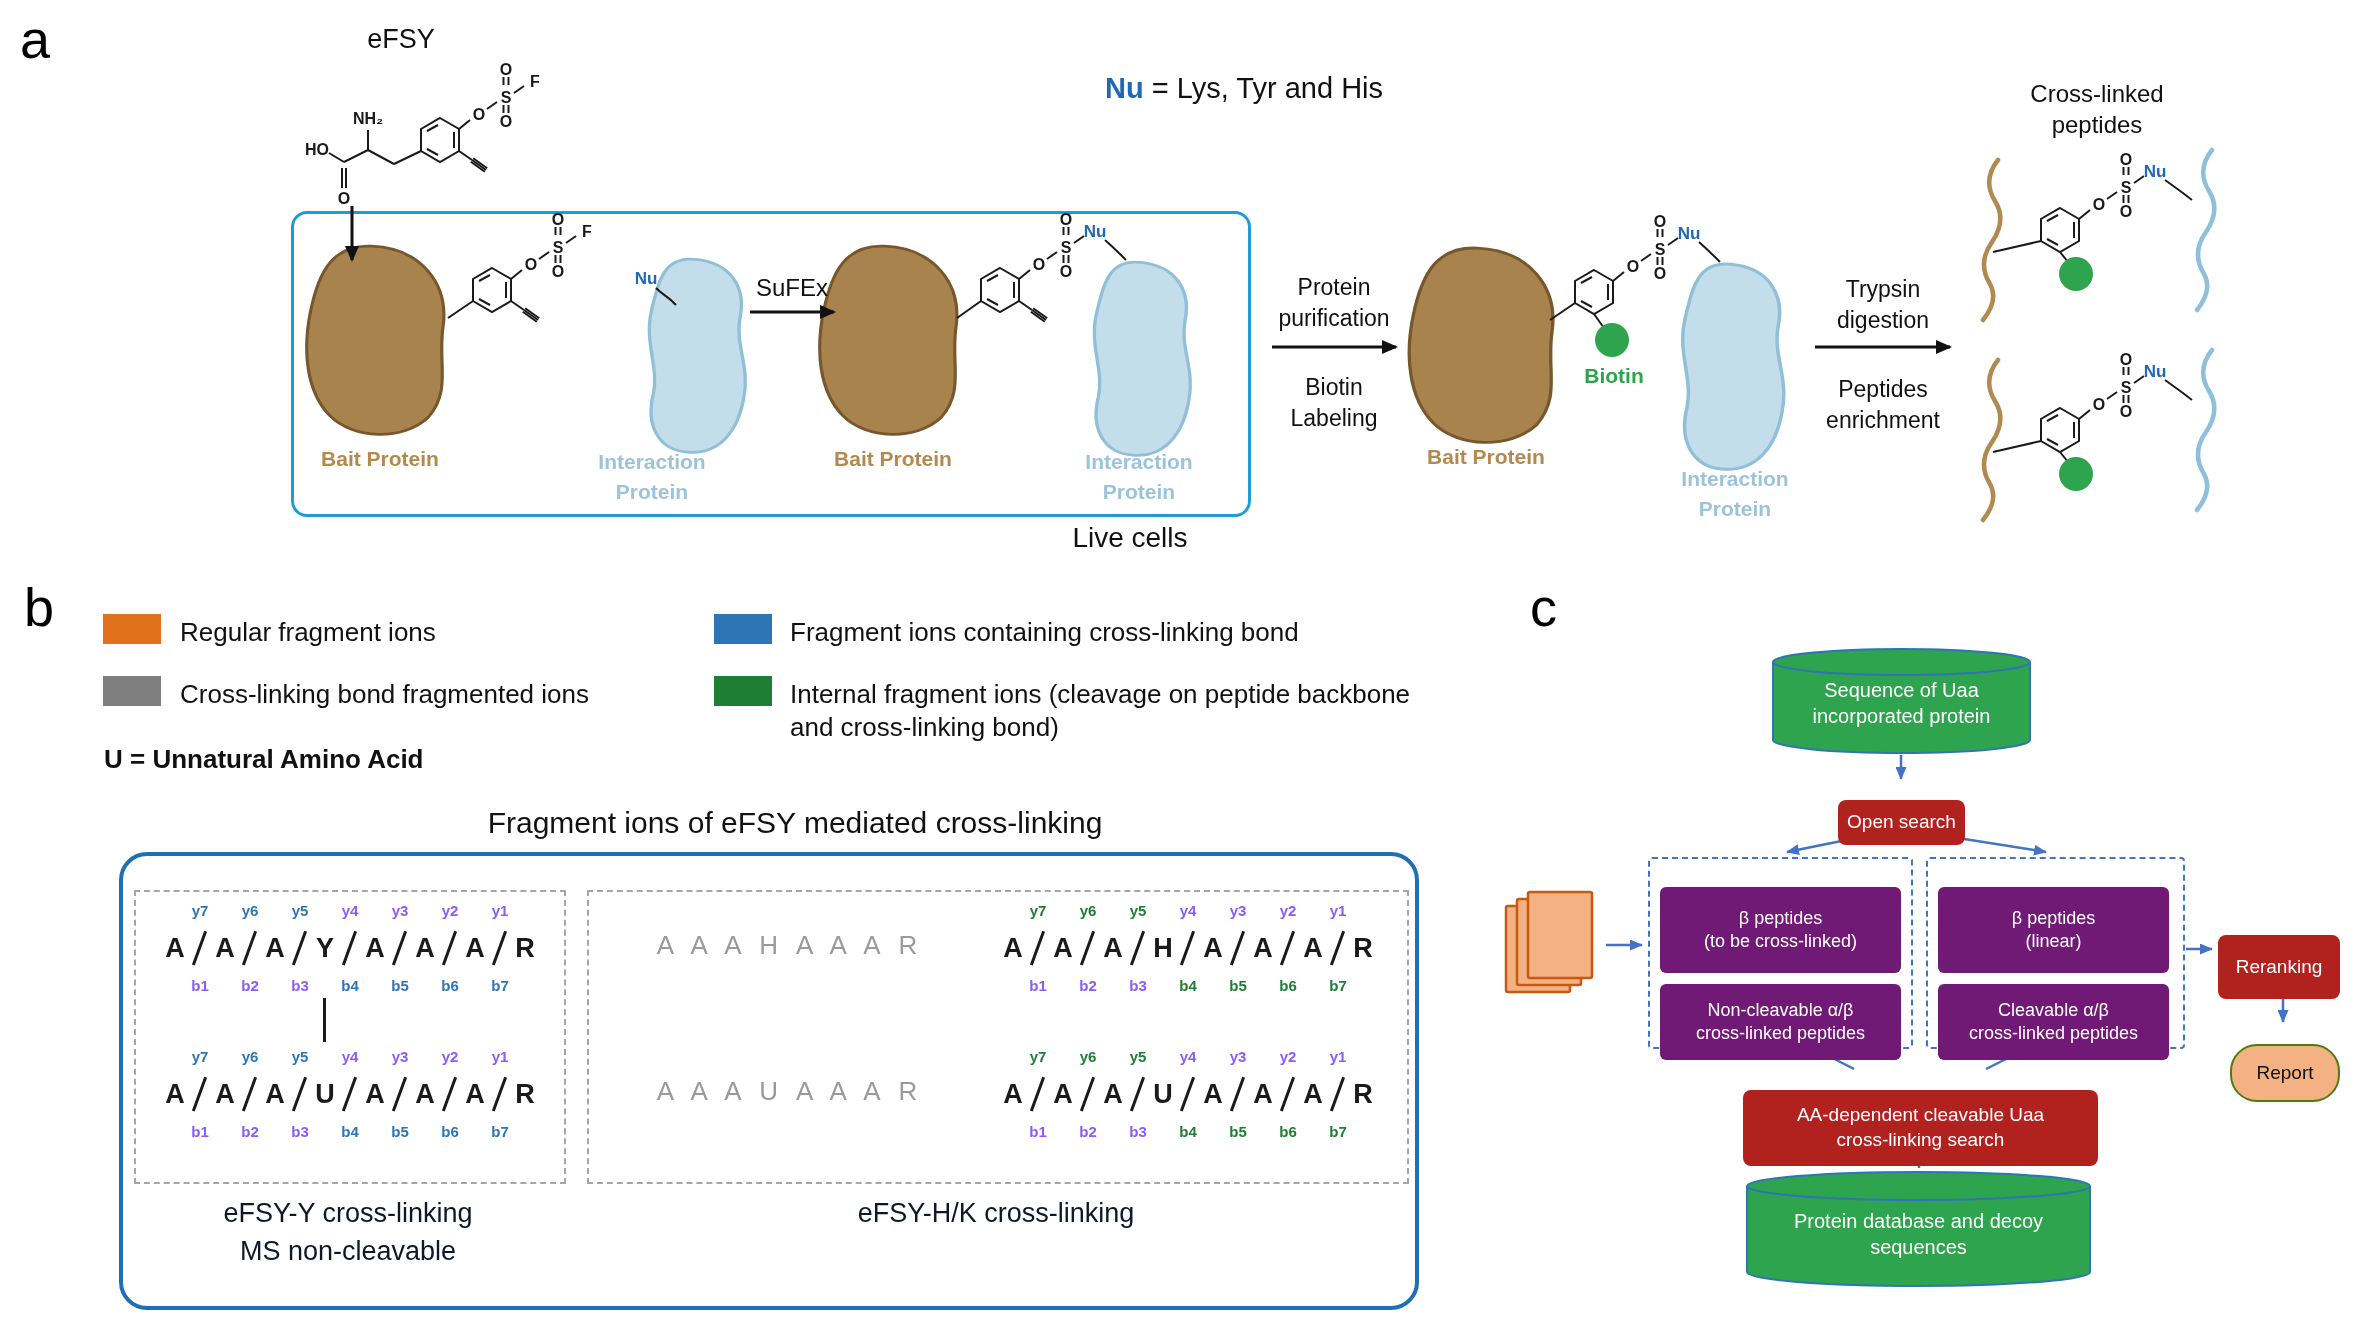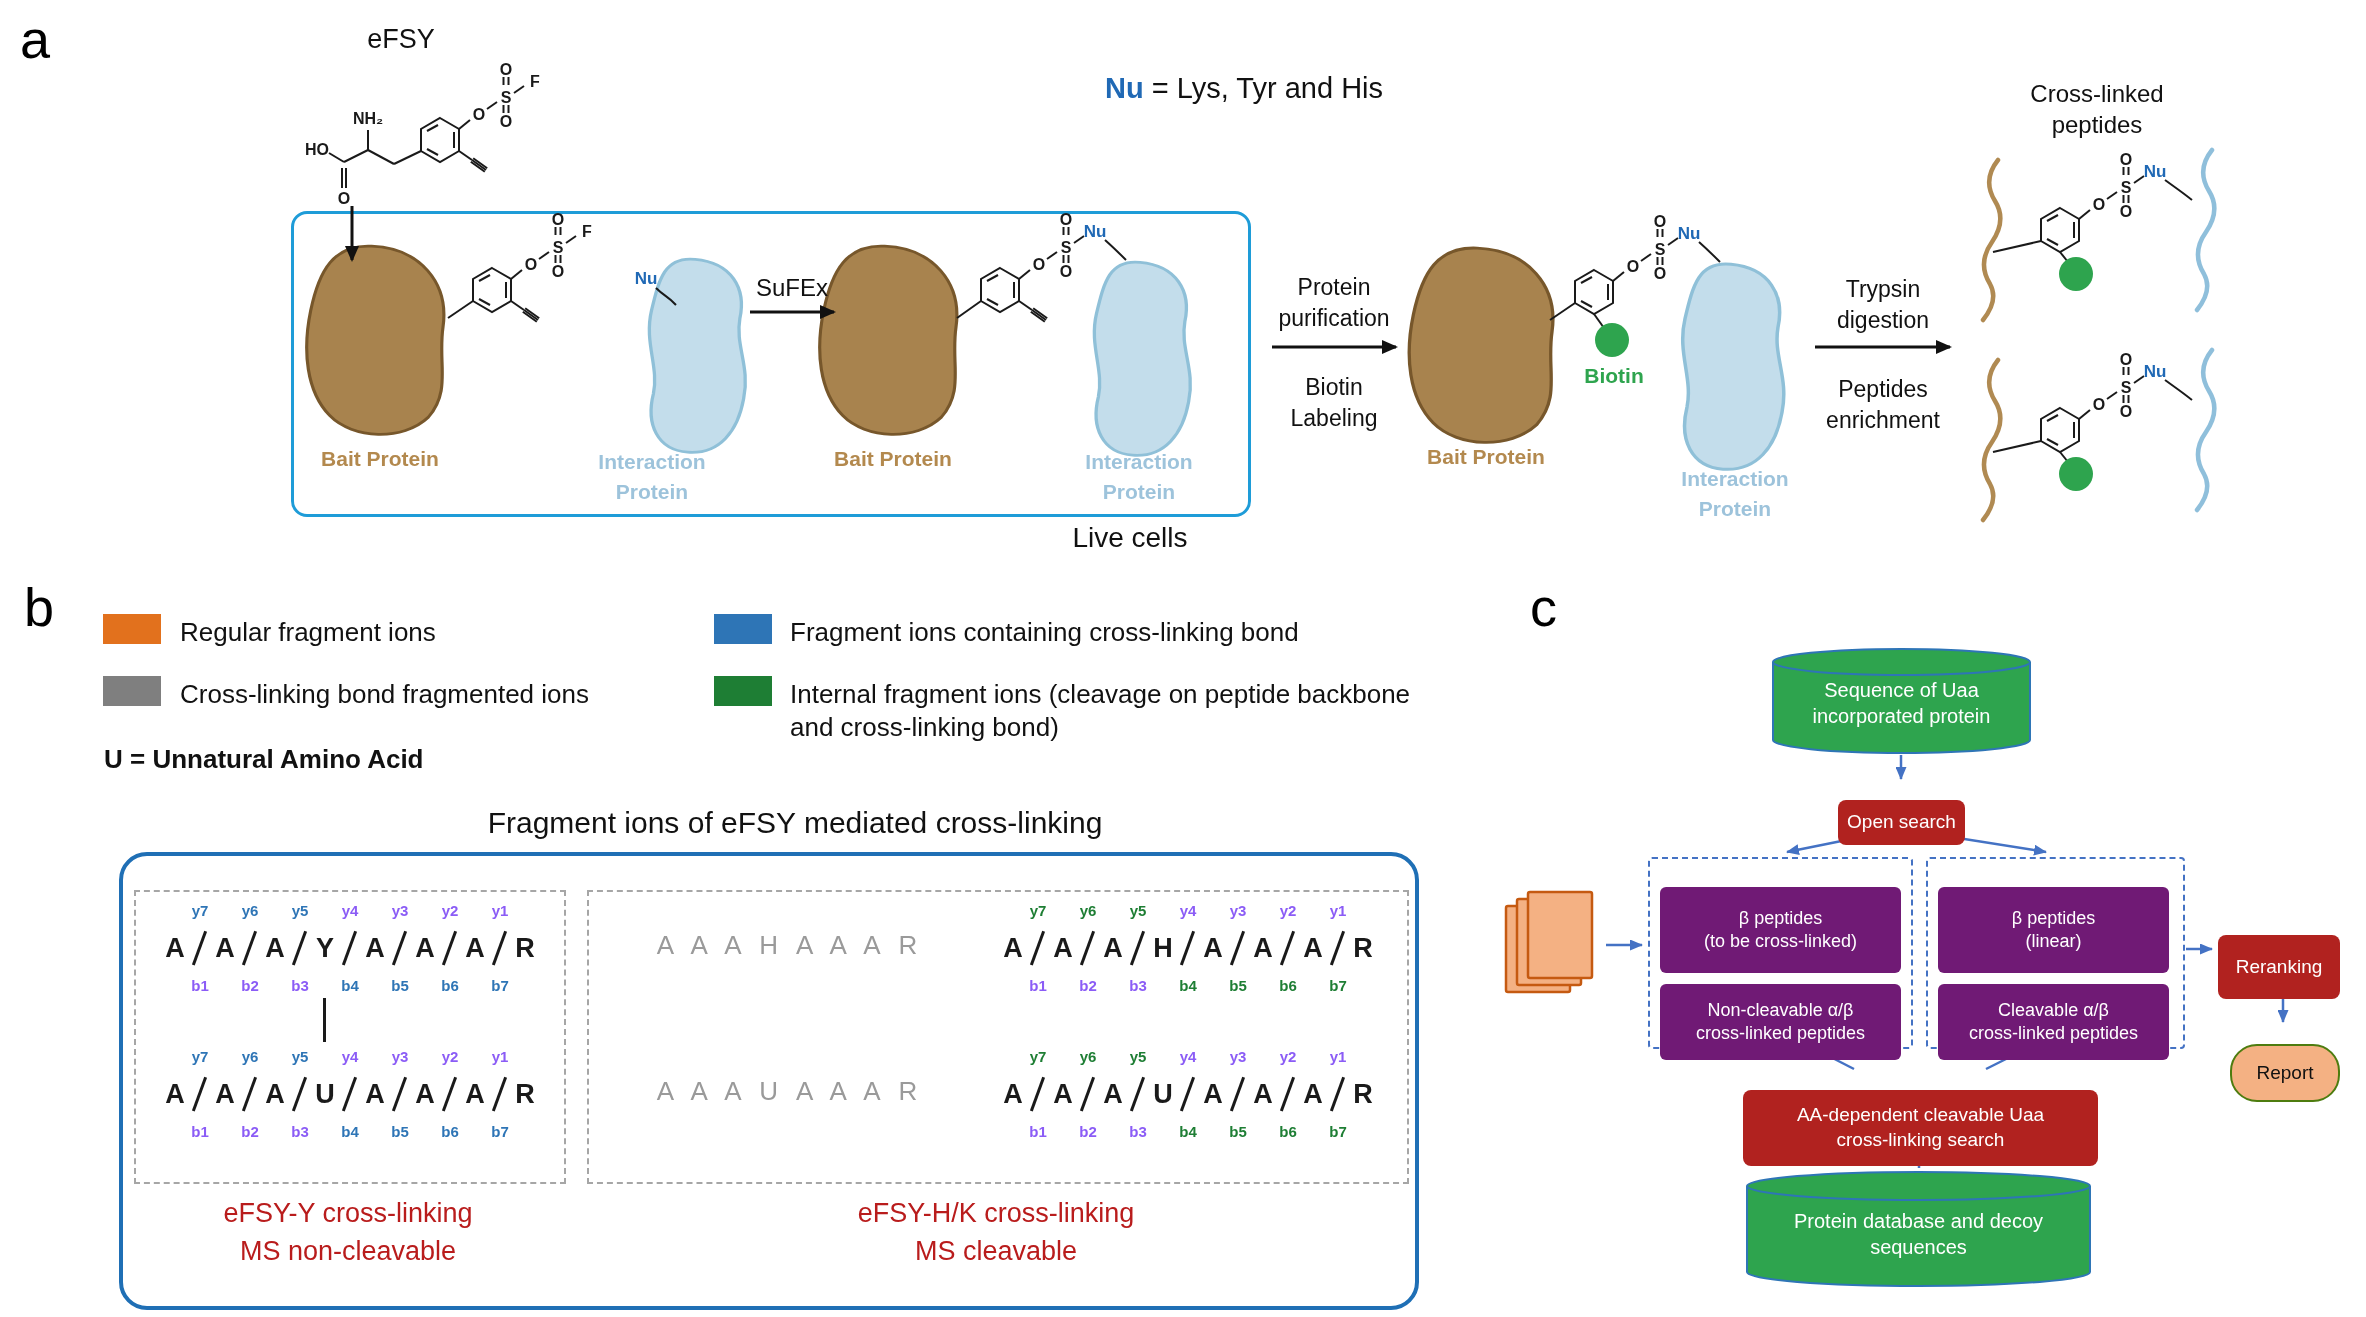--- a/index.html
+++ b/index.html
@@ -25,21 +25,21 @@
   .sw{position:absolute;width:58px;height:30px;}
   .sw-orange{background:#E2711D;}
   .sw-gray{background:#7F7F7F;}
   .sw-blue{background:#2E75B6;}
   .sw-green{background:#1E7E34;}
   .legend-text{position:absolute;font-size:26px;color:#111;line-height:1.28;}
   .u-note{position:absolute;font-size:26px;color:#111;}
   .pb-title{position:absolute;font-size:30px;color:#111;text-align:center;}
   .big-box{position:absolute;border:4px solid #1F6FB5;border-radius:28px;}
   .dash-box{position:absolute;border:2.5px dashed #A6A6A6;}
-  .caption{position:absolute;font-size:27px;color:#b91c1c;text-align:center;}
+  .caption{position:absolute;font-size:27px;color:#0f172a;text-align:center;}
 
   .peptide{position:absolute;display:flex;height:100px;}
   .res{width:26px;font-size:27px;font-weight:bold;text-align:center;align-self:center;color:#1a1a1a;}
   .cleave{position:relative;width:24px;}
   .slash{position:absolute;left:10px;top:32px;height:36px;width:2.5px;background:#1a1a1a;transform:rotate(20deg);}
   .ylab{position:absolute;top:4px;left:0;width:100%;text-align:center;font-size:15px;font-weight:600;}
   .blab{position:absolute;bottom:4px;left:0;width:100%;text-align:center;font-size:15px;font-weight:600;}
   [data-color="blue"]{color:#2E75B6;}
   [data-color="orange"]{color:#8b5cf6;}
   [data-color="green"]{color:#1E7E34;}
@@ -491,21 +491,20 @@
         <span class="ylab" data-color="orange">y1</span>
         <span class="slash"></span>
         <span class="blab" data-color="green">b7</span>
       </span>
     <span class="res">R</span>
   </div>
 
   <div class="caption" style="left:134px;top:1198px;width:428px;">eFSY-Y cross-linking</div>
   <div class="caption" style="left:134px;top:1236px;width:428px;">MS non-cleavable</div>
   <div class="caption" style="left:587px;top:1198px;width:818px;">eFSY-H/K cross-linking</div>
-  <div class="caption" style="left:587px;top:1236px;width:818px;">MS cleavable</div>
 
   <div class="panel-label" style="left:1530px;top:576px;">c</div>
 
   <div class="cyl-text" style="left:1788px;top:664px;width:227px;height:78px;">
     <div>Sequence of Uaa</div>
     <div>incorporated protein</div>
   </div>
 
   <div class="fc-box fc-red" style="left:1838px;top:782px;width:127px;height:45px;">
     <div>Open search</div>

